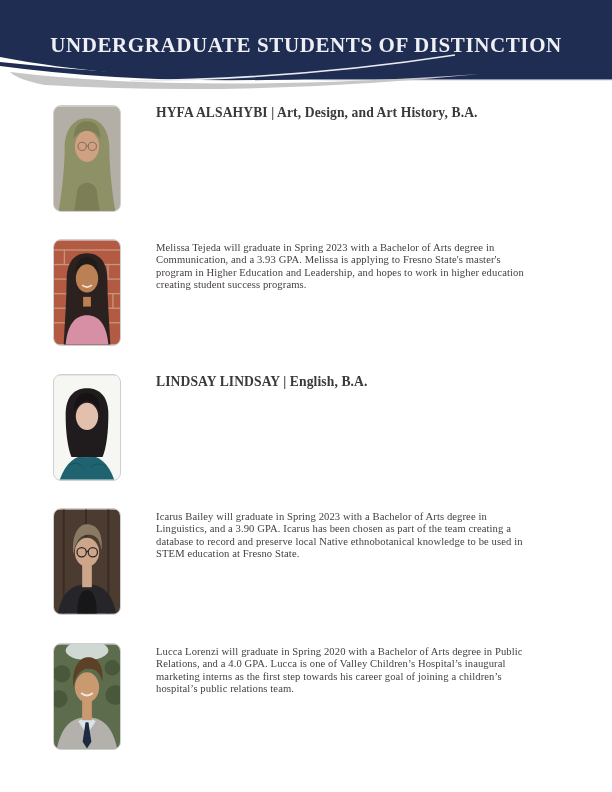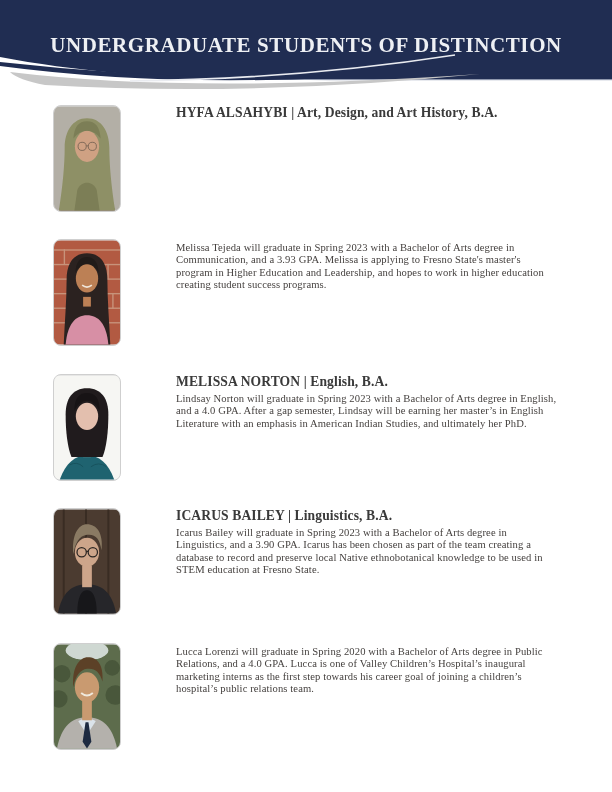--- a/index.html
+++ b/index.html
@@ -20,21 +20,21 @@
   
   .row{position:absolute;left:0;width:612px;}
   .row-1{top:105px;} .row-2{top:239px;} .row-3{top:374px;} .row-4{top:508px;} .row-5{top:643px;}
   .photo{
     position:absolute;left:53px;top:0;width:68px;height:107px;
     border-radius:8px;overflow:hidden;border:1px solid #cfcfcf;
     box-sizing:border-box;background:#ddd;
   }
   .photo svg{display:block;width:100%;height:100%;}
   .text{
-    position:absolute;left:176px;top:0;width:388px;
+    position:absolute;left:156px;top:0;width:388px;
   }
   .heading{
     font-size:13.6px;font-weight:700;color:#3a3a3a;
     line-height:1.18;letter-spacing:0.1px;white-space:nowrap;
   }
   .bio{
     margin:3px 0 0 0;width:382px;
     font-size:10.6px;color:#45413f;line-height:1.17;
     letter-spacing:0.1px;
   }
@@ -119,22 +119,21 @@
           <path d="M16,92 Q24,88 30,94" fill="none"></path>
             <path d="M38,94 Q46,88 54,94" fill="none"></path>
         </g>
         <rect x="30" y="58" width="8" height="26" fill="#e3bfae"></rect>
         <path d="M34,13 C19,13 12,24 12,40 C12,58 14,74 18,84 L50,84 C54,74 56,58 56,40 C56,24 49,13 34,13 Z" fill="#201b1d"></path>
         <ellipse cx="34" cy="42" rx="11.5" ry="14" fill="#e3bfae"></ellipse>
         <path d="M21,36 Q21,18 34,18 Q47,18 47,36 Q42,26 34,26 Q26,26 21,36 Z" fill="#171315"></path>
       </svg>
     </div>
     <div class="text">
-      <div class="heading"><span>MELISSA NORTON</span> <span>|</span> <span>English, B.A.</span></div>
-      <p class="bio">Lindsay Norton will graduate in Spring 2023 with a Bachelor of Arts degree in English, and a 4.0 GPA. After a gap semester, Lindsay will be earning her master’s in English Literature with an emphasis in American Indian Studies, and ultimately her PhD.</p>
+      <div class="heading"><span>LINDSAY LINDSAY</span> <span>|</span> <span>English, B.A.</span></div>
     </div>
   </div>
 
   <div class="row row-4">
     <div class="photo">
       <svg viewBox="0 0 68 107">
         <rect x="0" y="0" width="68" height="107" fill="#4b3b30"></rect>
         <g>
           <rect x="9" y="0" width="2" height="107" fill="#392c23"></rect>
           <rect x="32" y="0" width="2" height="107" fill="#392c23"></rect>
@@ -146,21 +145,20 @@
         <ellipse cx="34" cy="44" rx="12.5" ry="15" fill="#cda58a"></ellipse>
         <path d="M20,46 C18,26 25,15 34,15 C44,15 51,24 49,42 C47,30 43,25 34,26 C26,27 22,34 20,46 Z" fill="#8a7a63"></path>
         <g fill="none" stroke-width="1.3" stroke="#2b2623">
           <circle cx="28.5" cy="44" r="4.8"></circle>
             <circle cx="40" cy="44" r="4.8"></circle>
             <path d="M33.2,43 L35.3,43"></path>
         </g>
       </svg>
     </div>
     <div class="text">
-      <div class="heading"><span>ICARUS BAILEY</span> <span>|</span> <span>Linguistics, B.A.</span></div>
       <p class="bio">Icarus Bailey will graduate in Spring 2023 with a Bachelor of Arts degree in Linguistics, and a 3.90 GPA. Icarus has been chosen as part of the team creating a database to record and preserve local Native ethnobotanical knowledge to be used in STEM education at Fresno State.</p>
     </div>
   </div>
 
   <div class="row row-5">
     <div class="photo">
       <svg viewBox="0 0 68 107">
         <rect x="0" y="0" width="68" height="107" fill="#5d6c4c"></rect>
         <ellipse cx="34" cy="6" rx="22" ry="10" fill="#cfd8d2"></ellipse>
         <g>

